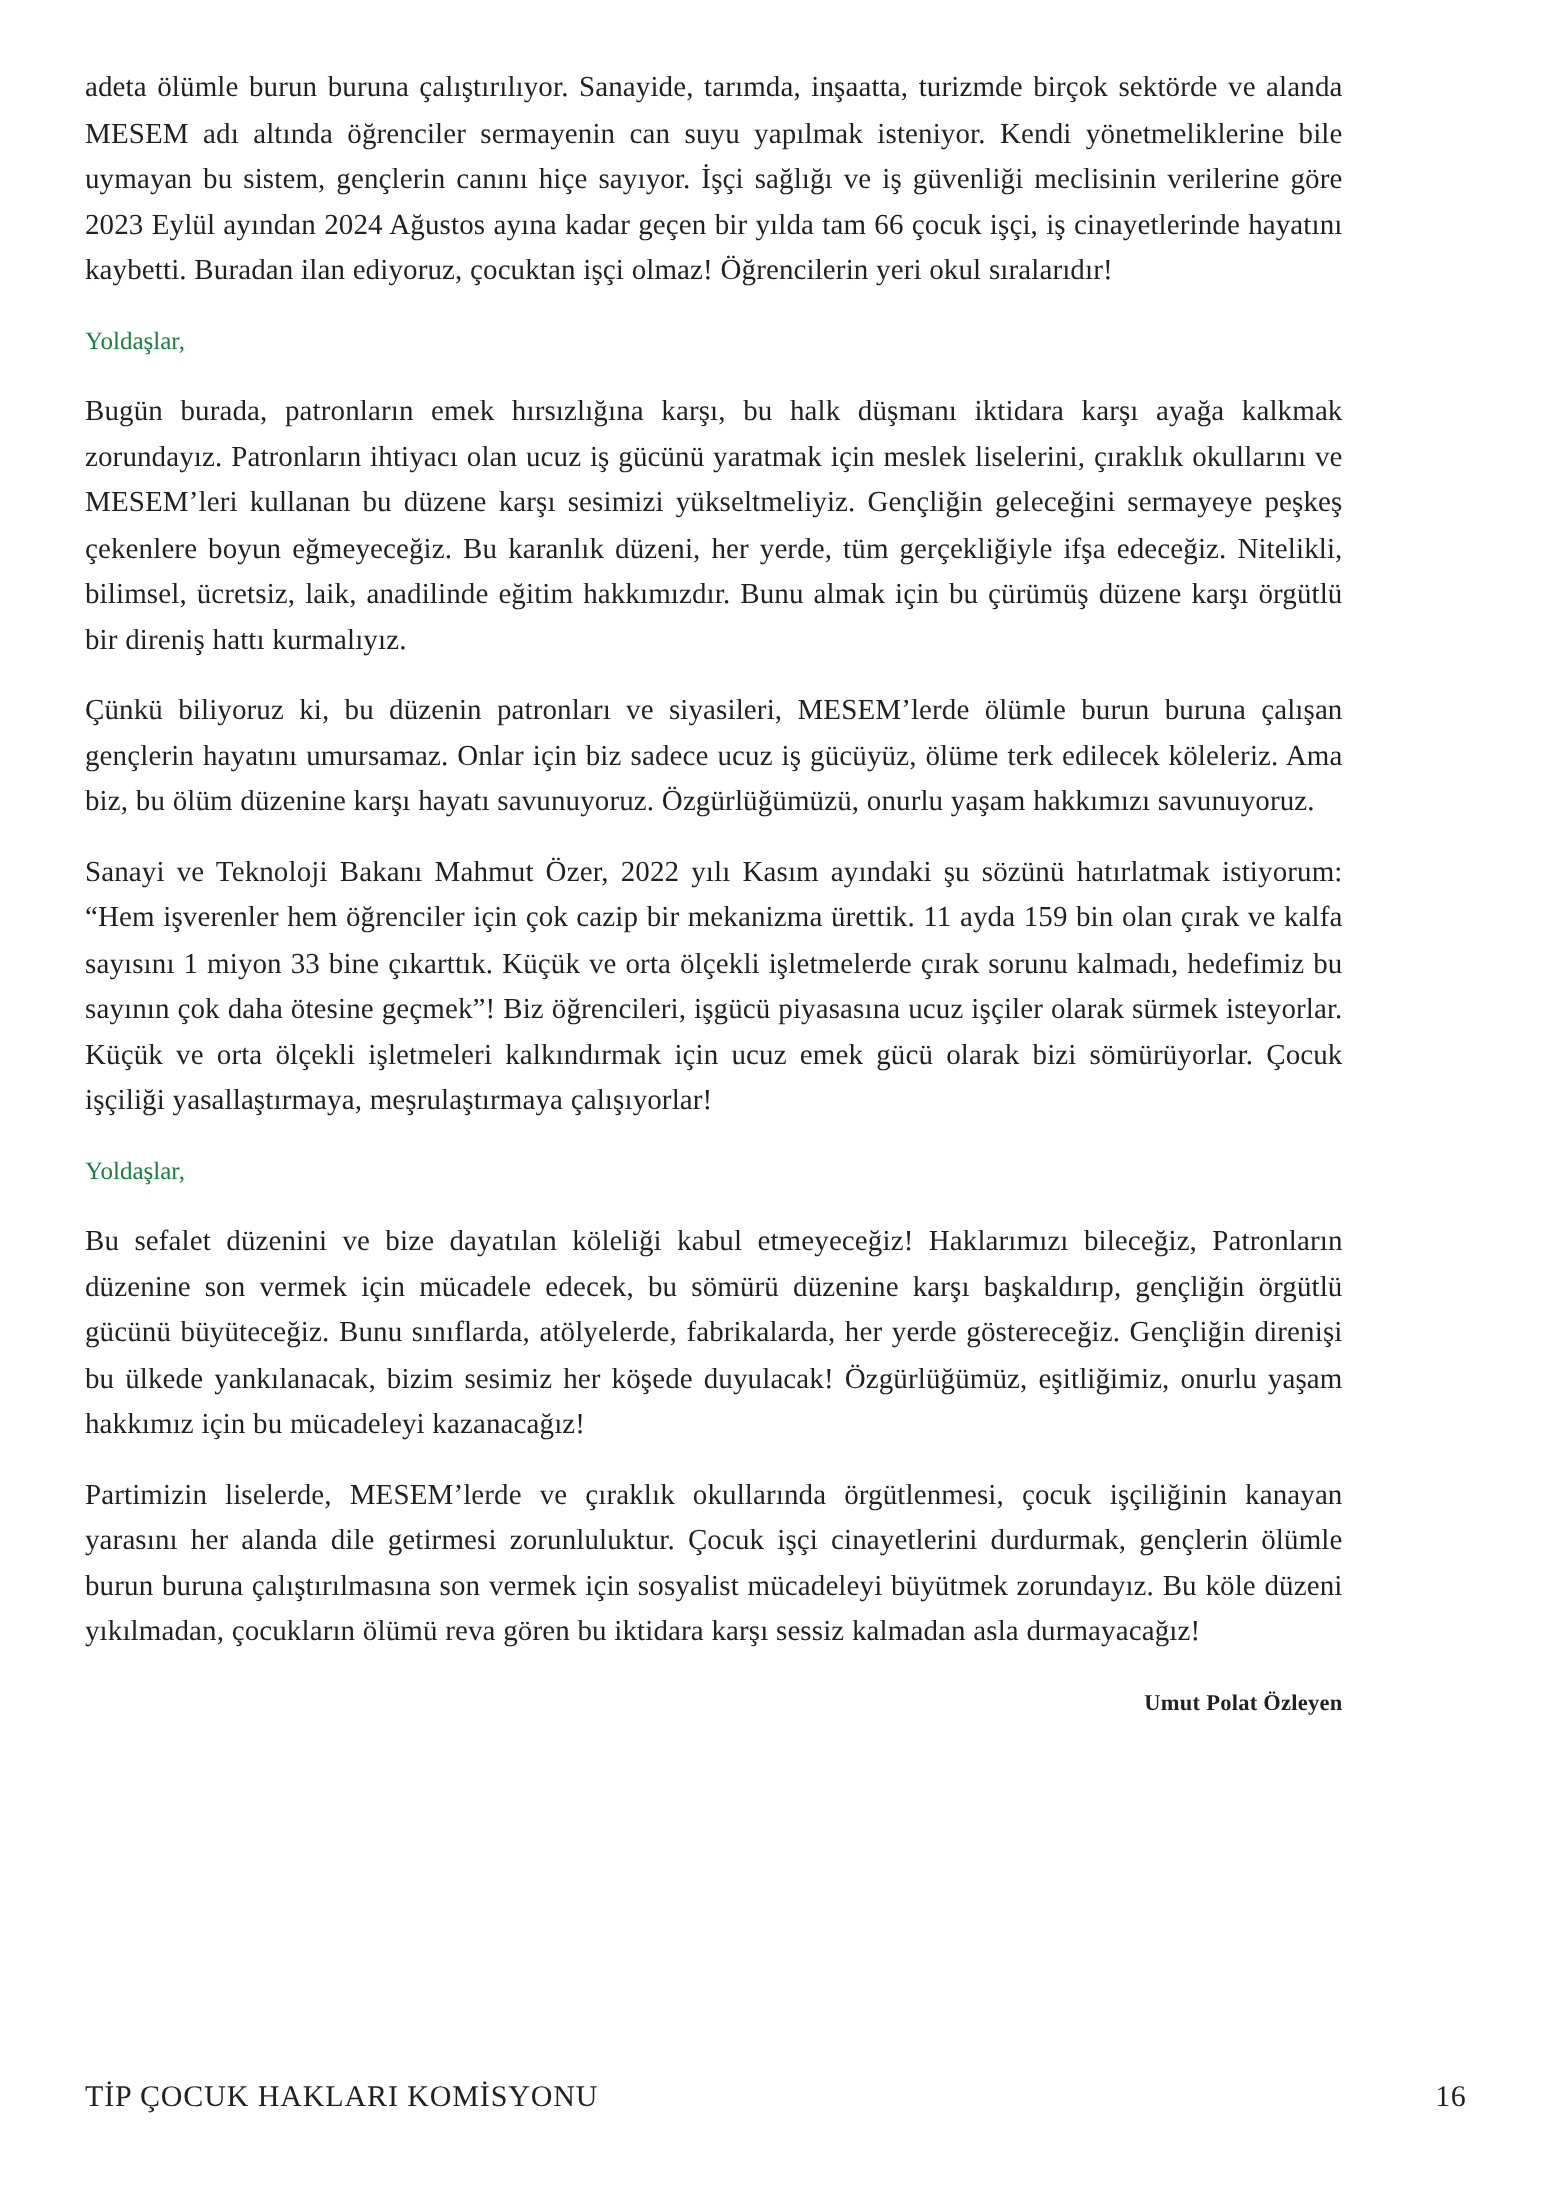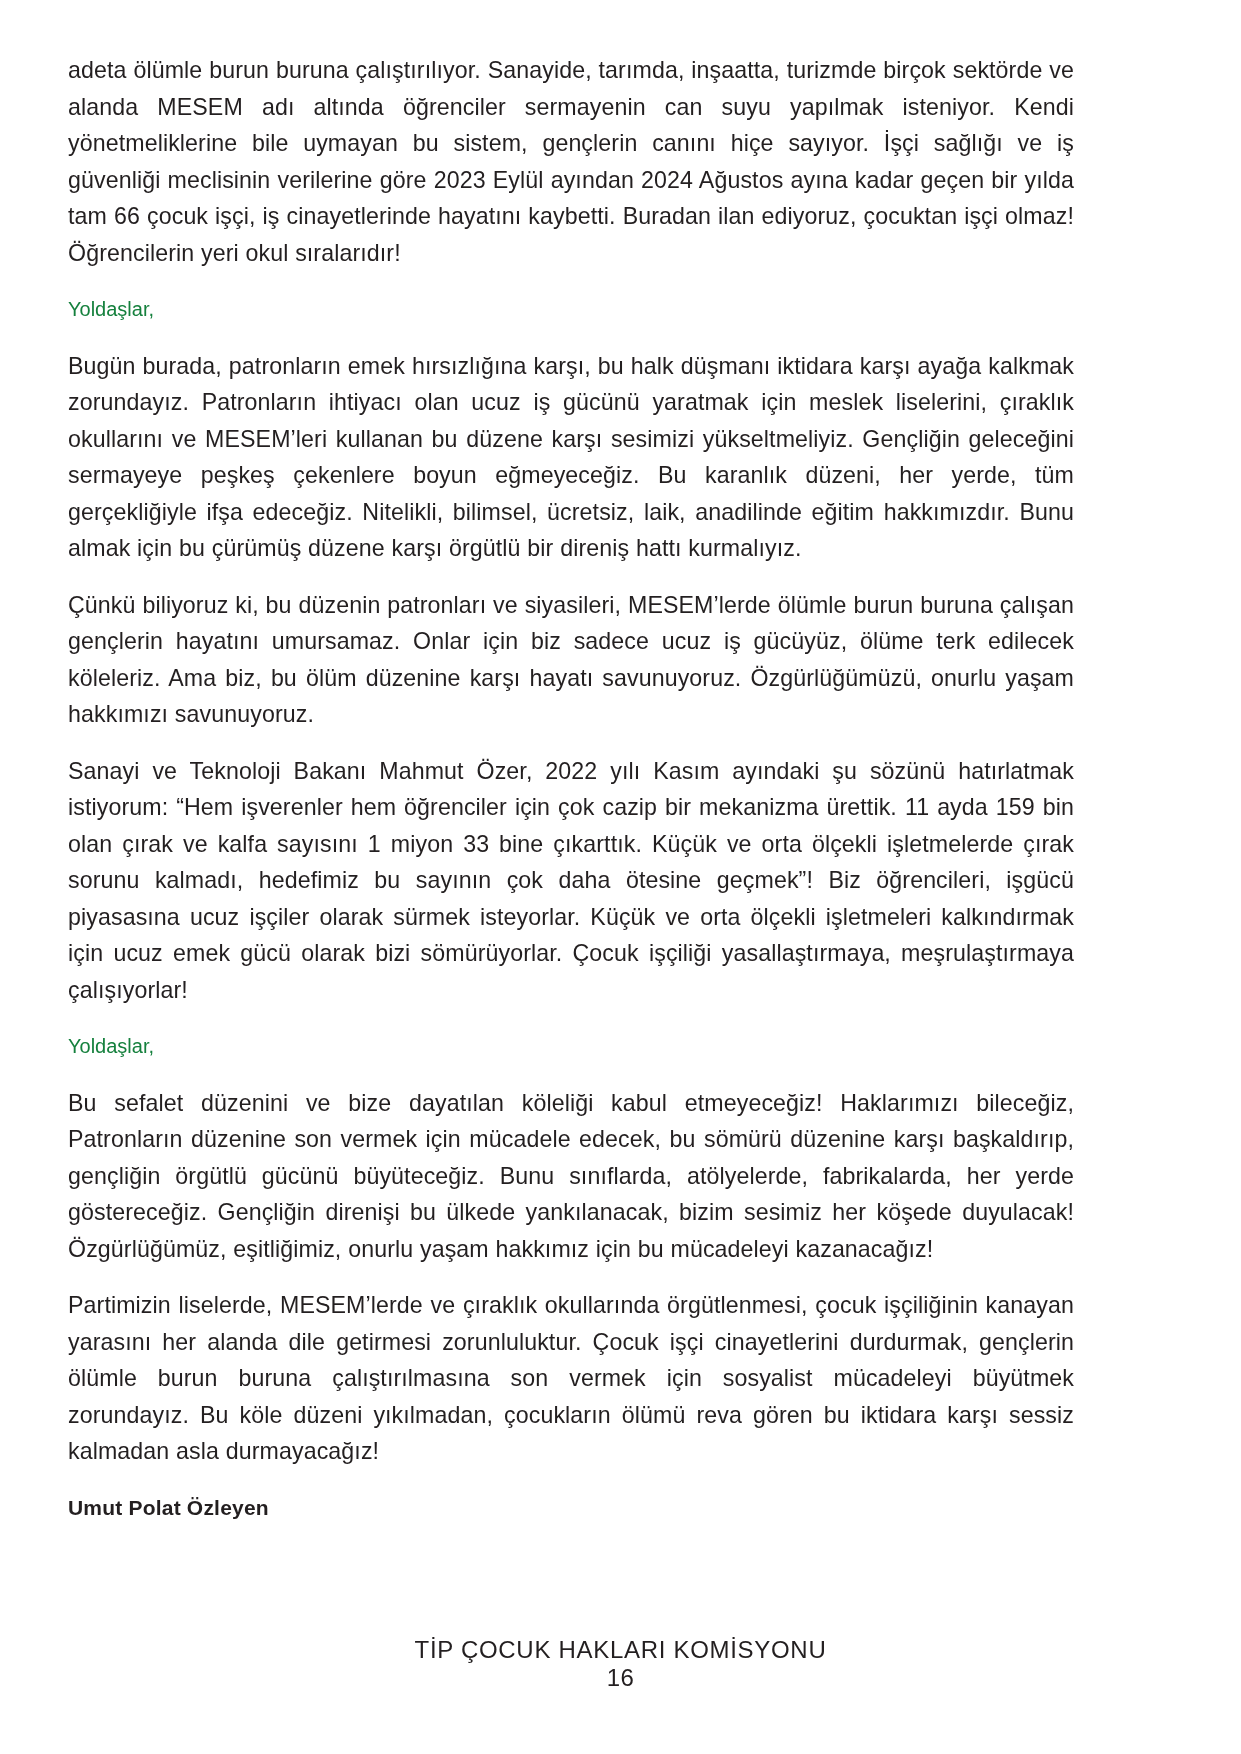--- a/index.html
+++ b/index.html
@@ -12,20 +12,21 @@
     height: 1754px;
     position: relative;
     font-family: "Liberation Sans", "DejaVu Sans", sans-serif;
     color: #231f20;
     overflow: hidden;
   }
   .page {
     position: absolute;
     inset: 0;
     background: #ffffff;
+    font-family: Liberation Serif, serif;
   }
   .content {
     position: absolute;
     left: 68px;
     top: 52px;
     width: 1006px;
   }
   p.para {
     margin: 0 0 20px 0;
     font-size: 23.2px;
@@ -42,36 +43,35 @@
   }
   p.salutation {
     margin: 0 0 20px 0;
     font-size: 20px;
     line-height: 36.5px;
     text-align: left;
     color: #15803d;
   }
   p.signature {
     margin: 14px 0 0 0;
-    font-size: 21px;
+    font-size: 18px;
     line-height: 36px;
     font-weight: bold;
-    text-align: left;
+    text-align: right;
     color: #231f20;
     letter-spacing: 0.2px;
   }
   .footer {
     position: absolute;
     left: 68px;
     right: 68px;
     bottom: 62px;
     display: flex;
     align-items: center;
     justify-content: space-between;
-    flex-direction: column;
   }
   .footer-label {
     font-size: 24px;
     letter-spacing: 0.7px;
     color: #231f20;
   }
   .footer-page {
     font-size: 24px;
     color: #231f20;
     letter-spacing: 0.4px;

